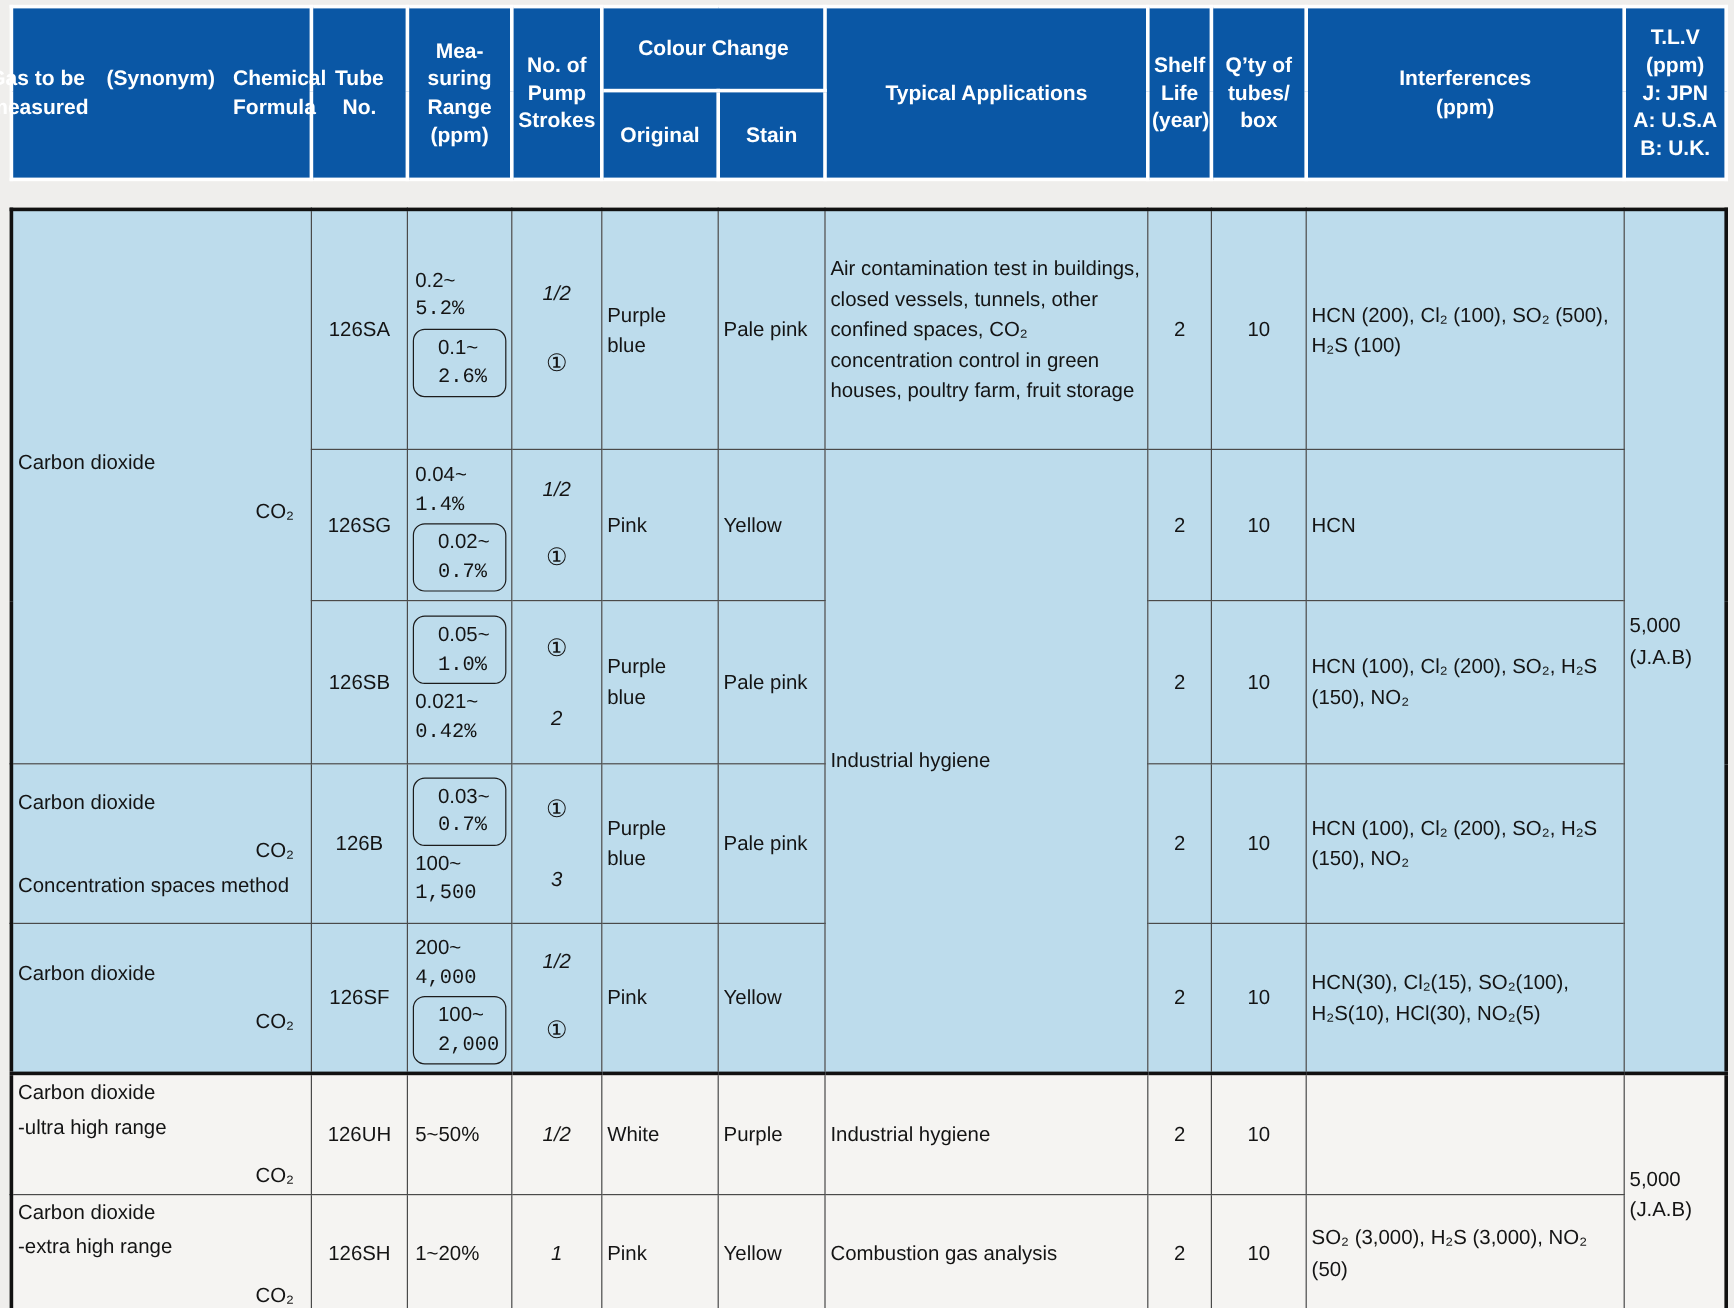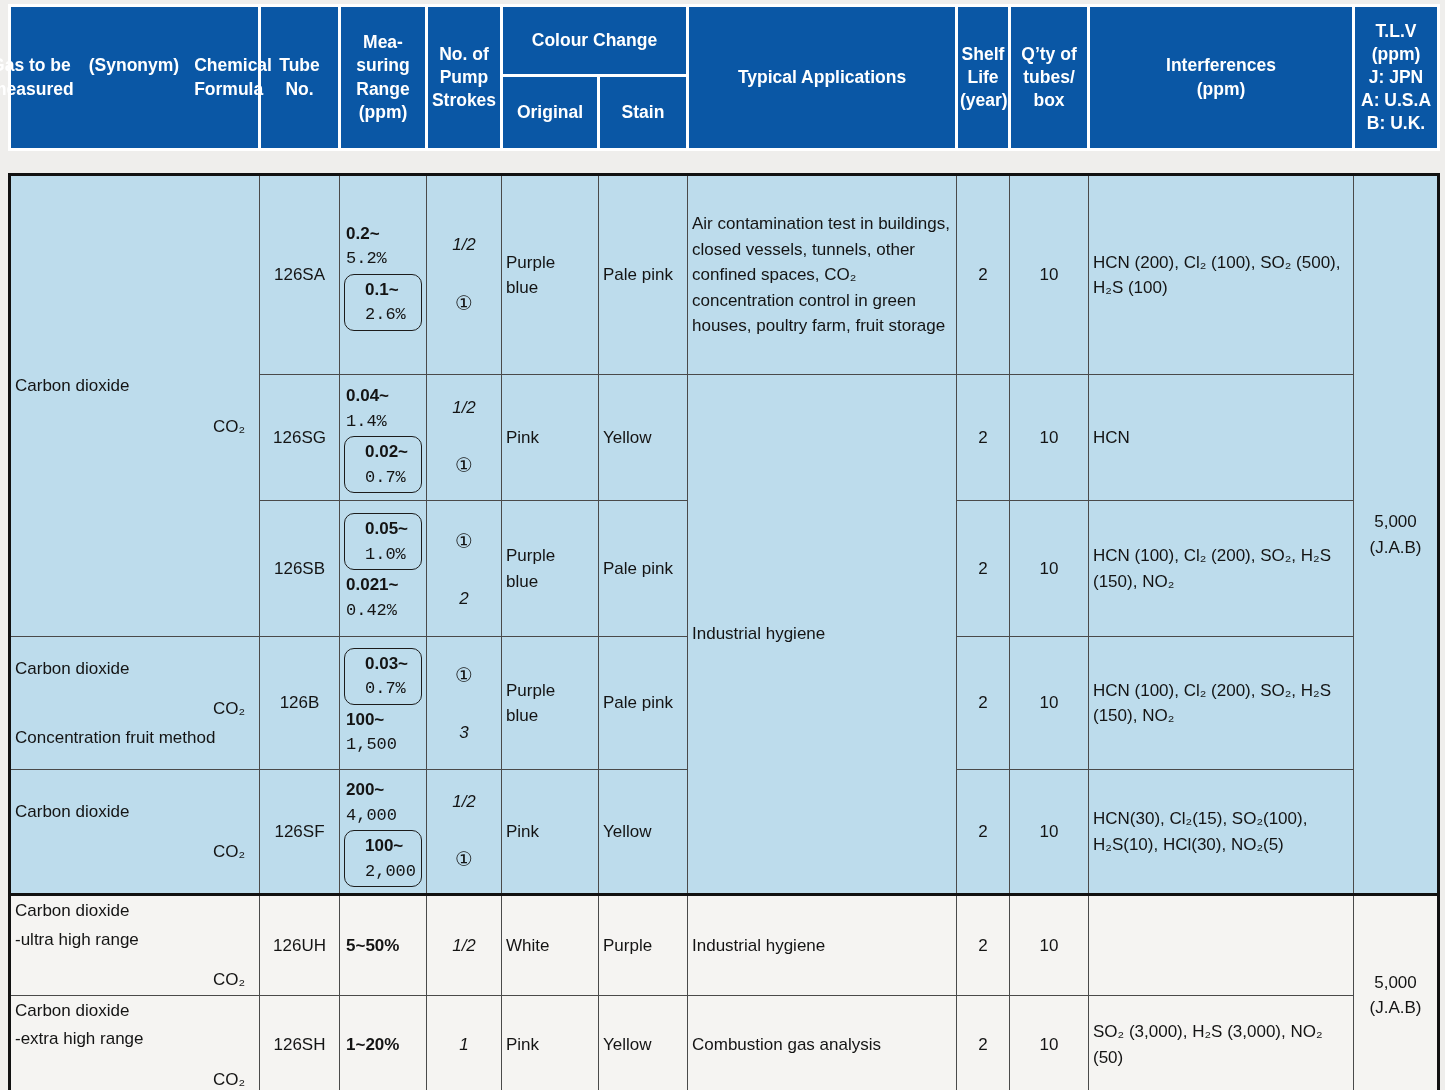--- a/index.html
+++ b/index.html
@@ -45,32 +45,32 @@
   tr.sec2 td.sec-top{border-top:3px solid #111111;}
 
   td.c{text-align:center;}
   td.gas{padding:4px 10px;}
   .gas-wrap{display:flex;flex-direction:column;gap:3px;}
   .gas-wrap .l{text-align:left;}
   .gas-wrap .r{text-align:right;padding-right:10px;margin-top:12px;}
 
   td.range{padding:3px 2px;}
   .rblock{display:block;box-sizing:border-box;width:100%;margin:1px 0;padding:1px 2px;}
-  .rblock .rfrom{display:block;text-align:left;font-weight:bold;}
+  .rblock .rfrom{display:block;text-align:left;}
   .rblock .rto{display:block;text-align:left;padding-right:3px;font-family:Liberation Mono, monospace;}
   .rblock.boxed{border:1.7px solid #1c1c1c;border-radius:10px;padding:2px 20px;}
 
   td.strokes .st-wrap{display:flex;flex-direction:column;align-items:center;justify-content:center;gap:30px;font-style:italic;}
   td.strokes .circ{font-size:20px;}
   tr.short td.strokes .st-wrap{gap:0;}
 
   td.colour{white-space:pre-line;padding-left:9px;}
   td.app{padding:4px 8px;line-height:1.58;}
   td.interf{padding:4px 8px;line-height:1.55;}
-  td.tlv{text-align:center;white-space:pre-line;line-height:1.55;}
+  td.tlv{text-align:left;white-space:pre-line;line-height:1.55;}
 
   
   tr.r1{height:200px;} tr.r2{height:126px;} tr.r3{height:136px;}
   tr.r4{height:133px;} tr.r5{height:125px;} tr.r6{height:100px;} tr.r7{height:96px;}
   tr.hr1{height:70px;} tr.hr2{height:74px;}
 </style>
 </head>
 <body>
 
 <div class="page">
@@ -231,21 +231,21 @@
       <td class="c">2</td>
       <td class="c">10</td>
       <td class="interf">HCN (100), Cl₂ (200), SO₂, H₂S (150), NO₂</td>
     </tr>
 
     <tr class="sec1 r4">
       <td class="gas">
         <div class="gas-wrap">
           <span class="l">Carbon dioxide</span>
           <span class="r">CO₂</span>
-          <span class="l">Concentration fruit method</span>
+          <span class="l">Concentration spaces method</span>
         </div>
       </td>
       <td class="c">126B</td>
       <td class="range">
         <div class="rblock boxed">
           <span class="rfrom">0.03~</span>
           <span class="rto">0.7%</span>
         </div>
         <div class="rblock">
           <span class="rfrom">100~</span>

